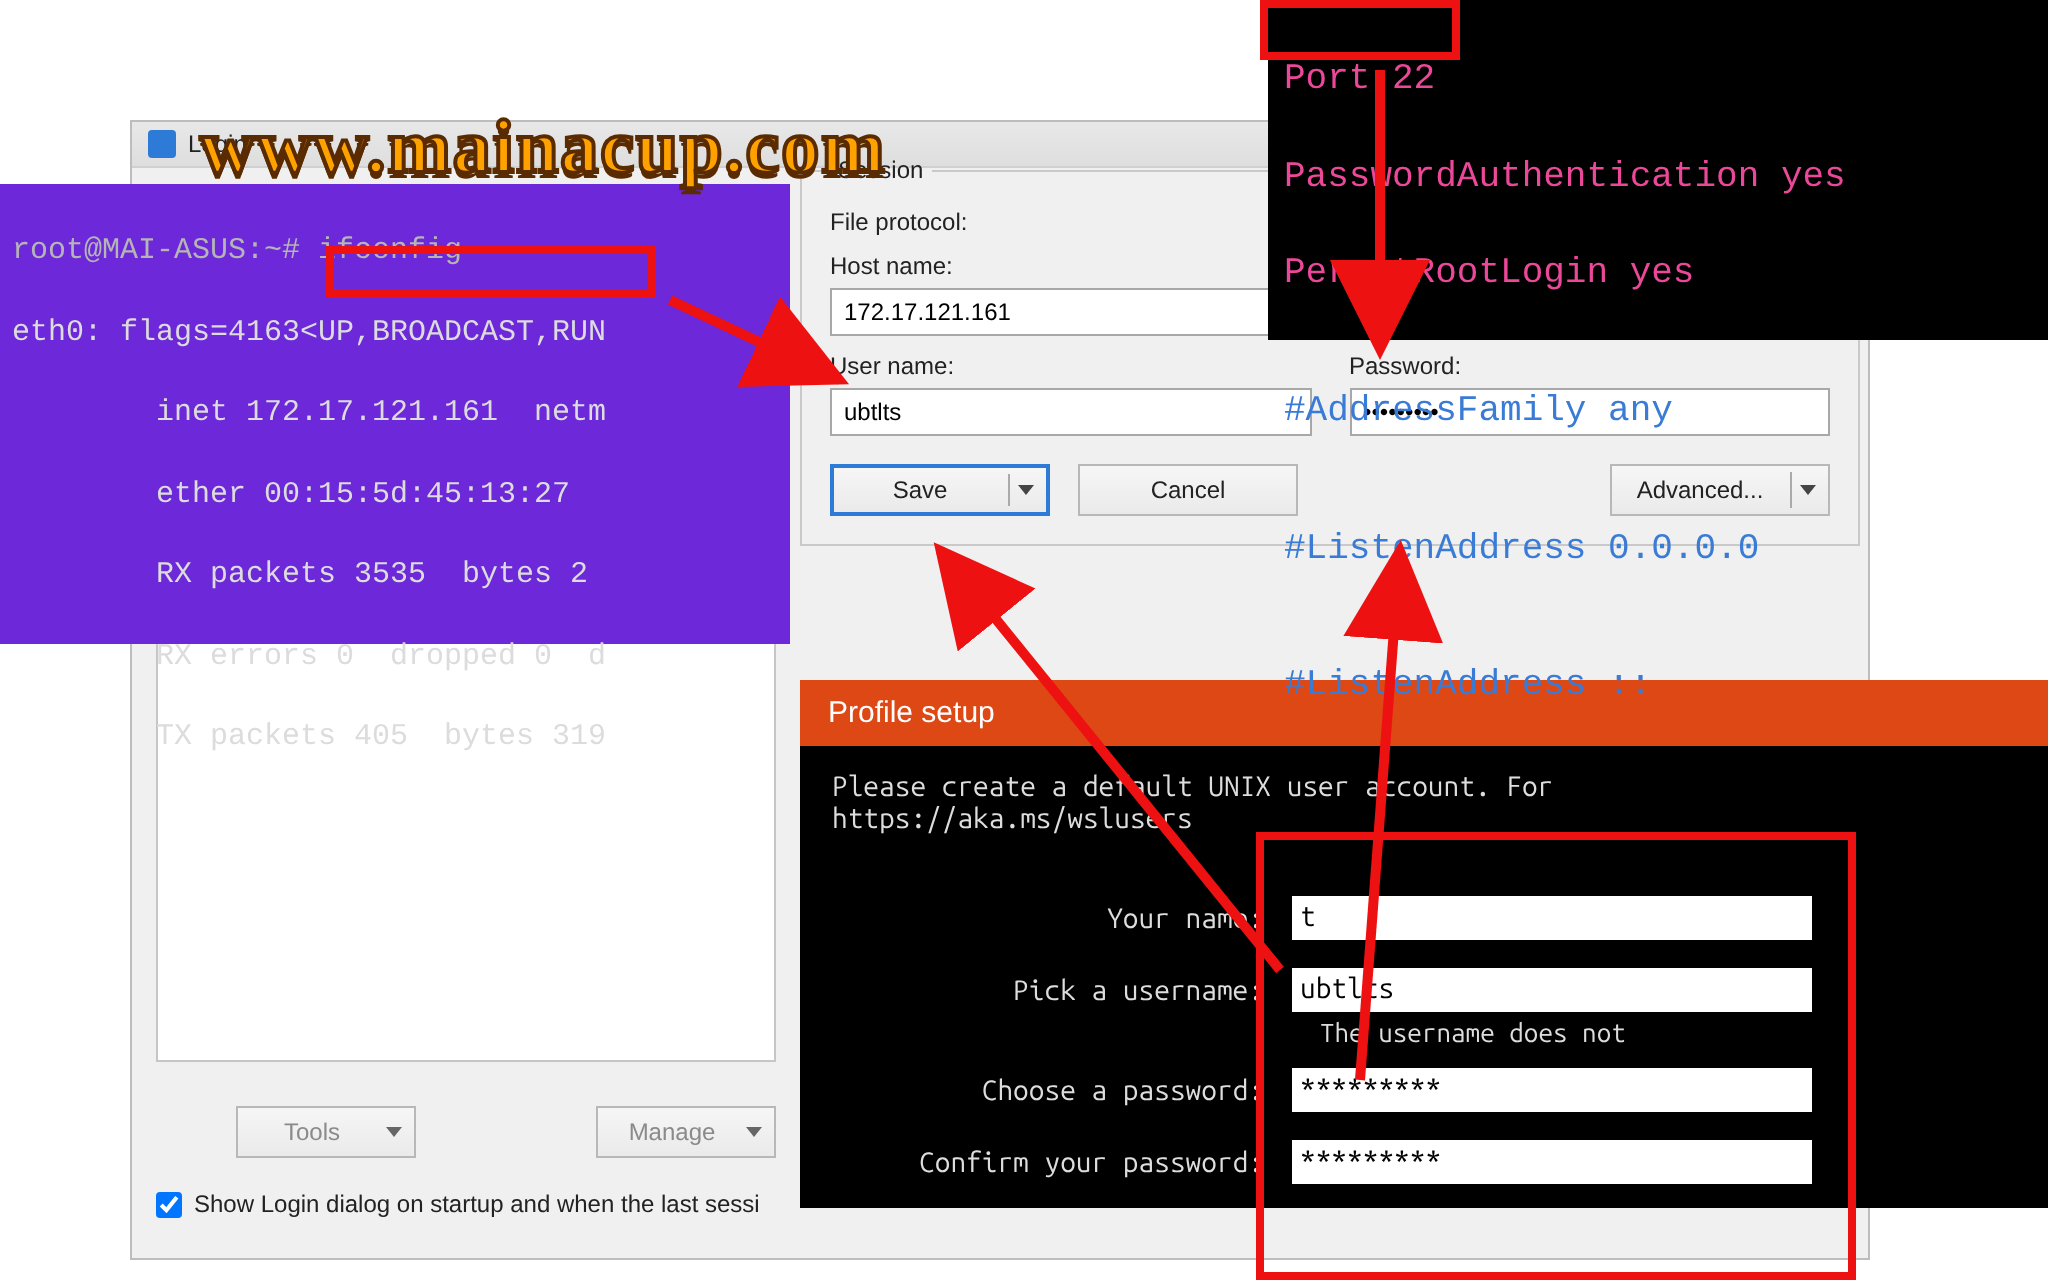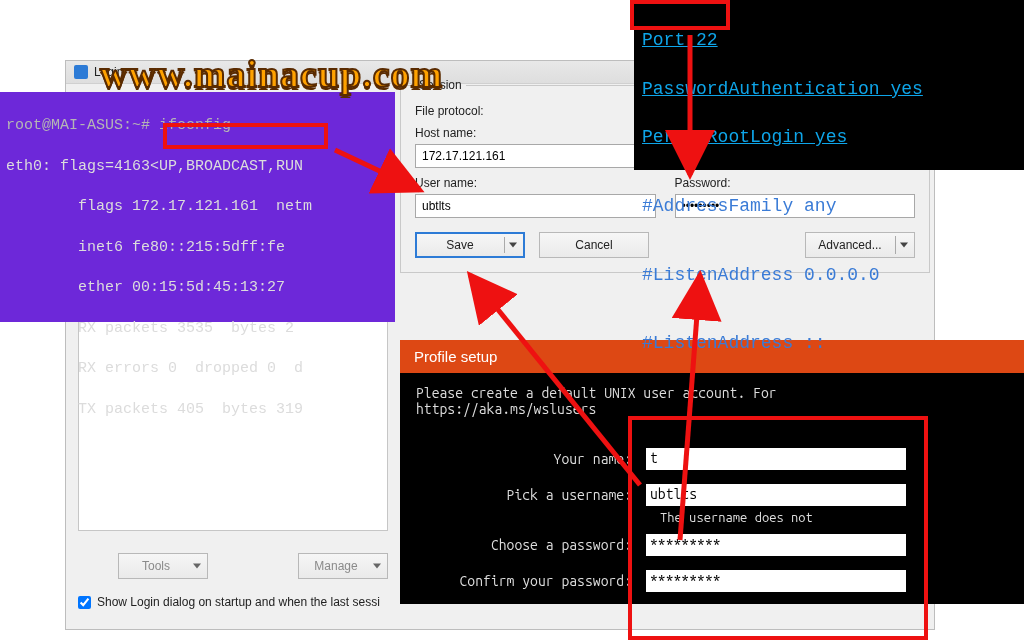--- a/index.html
+++ b/index.html
@@ -42,21 +42,21 @@
   .btn.split { position:relative; padding-right:20px; }
   .btn.split::after { content:""; position:absolute; right:6px; top:50%; width:0;height:0;border-left:4px solid transparent;border-right:4px solid transparent;border-top:5px solid #444; transform:translateY(-50%); }
   .btn.split::before { content:""; position:absolute; right:18px; top:3px; bottom:3px; width:1px; background:#aaa; }
 
   
   .term1 { position:absolute; left:0; top:92px; width:395px; height:230px; background:#6d28d9; color:#dcdcdc; font-family:"Consolas","Courier New",monospace; font-size:15px; line-height:1.35; padding:4px 6px; white-space:pre; z-index:20; }
   .term1 .p { color:#b5b5b5; }
 
   
   .term2 { position:absolute; right:0; top:0; width:390px; height:170px; background:#000; font-family:"Consolas","Courier New",monospace; font-size:18px; line-height:1.35; padding:4px 8px; z-index:20; white-space:pre; }
-  .term2 .w { color:#0ea5e9;text-decoration:underline; }
+  .term2 .w { color:#ec4899; }
   .term2 .c { color:#3a7bd6;margin-top:20px; }
 
   
   .setup { position:absolute; left:400px; right:0; top:340px; height:264px; background:#000; z-index:5; }
   .setup .hdr { background:#dd4814; color:#fff; padding:8px 14px; font-size:15px; }
   .setup .body { padding:12px 16px 0; color:#ddd; font-size:14px; font-family:"Ubuntu Mono","Consolas",monospace; }
   .setup .body p { margin-bottom:31px; }
   .setup .frow { display:flex; align-items:center; margin-bottom:14px; }
   .setup .frow .flbl { width:230px; text-align:right; padding-right:14px; color:#ddd; }
   .setup .frow .fval { background:#fff; color:#000; height:22px; width:260px; padding:2px 4px; font-family:inherit; }
@@ -130,22 +130,21 @@
       <div class="btn primary split">Save</div>
       <div class="btn">Cancel</div>
       <div class="btn split" style="margin-left:auto">Advanced...</div>
     </div>
   </fieldset>
 </div>
 
 <div class="term1">
 <span class="p" style="display: block;">root@MAI-ASUS:~# ifconfig</span>
 <span style="display: block;">eth0: flags=4163&lt;UP,BROADCAST,RUN</span>
-<span style="display: block;">        flags 172.17.121.161  netm</span>
-<span style="display: block;">        inet6 fe80::215:5dff:fe</span>
+<span style="display: block;">        inet 172.17.121.161  netm</span>
 <span style="display: block;">        ether 00:15:5d:45:13:27</span>
 <span style="display: block;">        RX packets 3535  bytes 2</span>
 <span style="display: block;">        RX errors 0  dropped 0  d</span>
 <span style="display: block;">        TX packets 405  bytes 319</span>
 </div>
 
 <div class="term2">
 <span class="w" style="display: block;">Port 22</span>
 <span class="w" style="display: block;">PasswordAuthentication yes</span>
 <span class="w" style="display: block;">PermitRootLogin yes</span>

